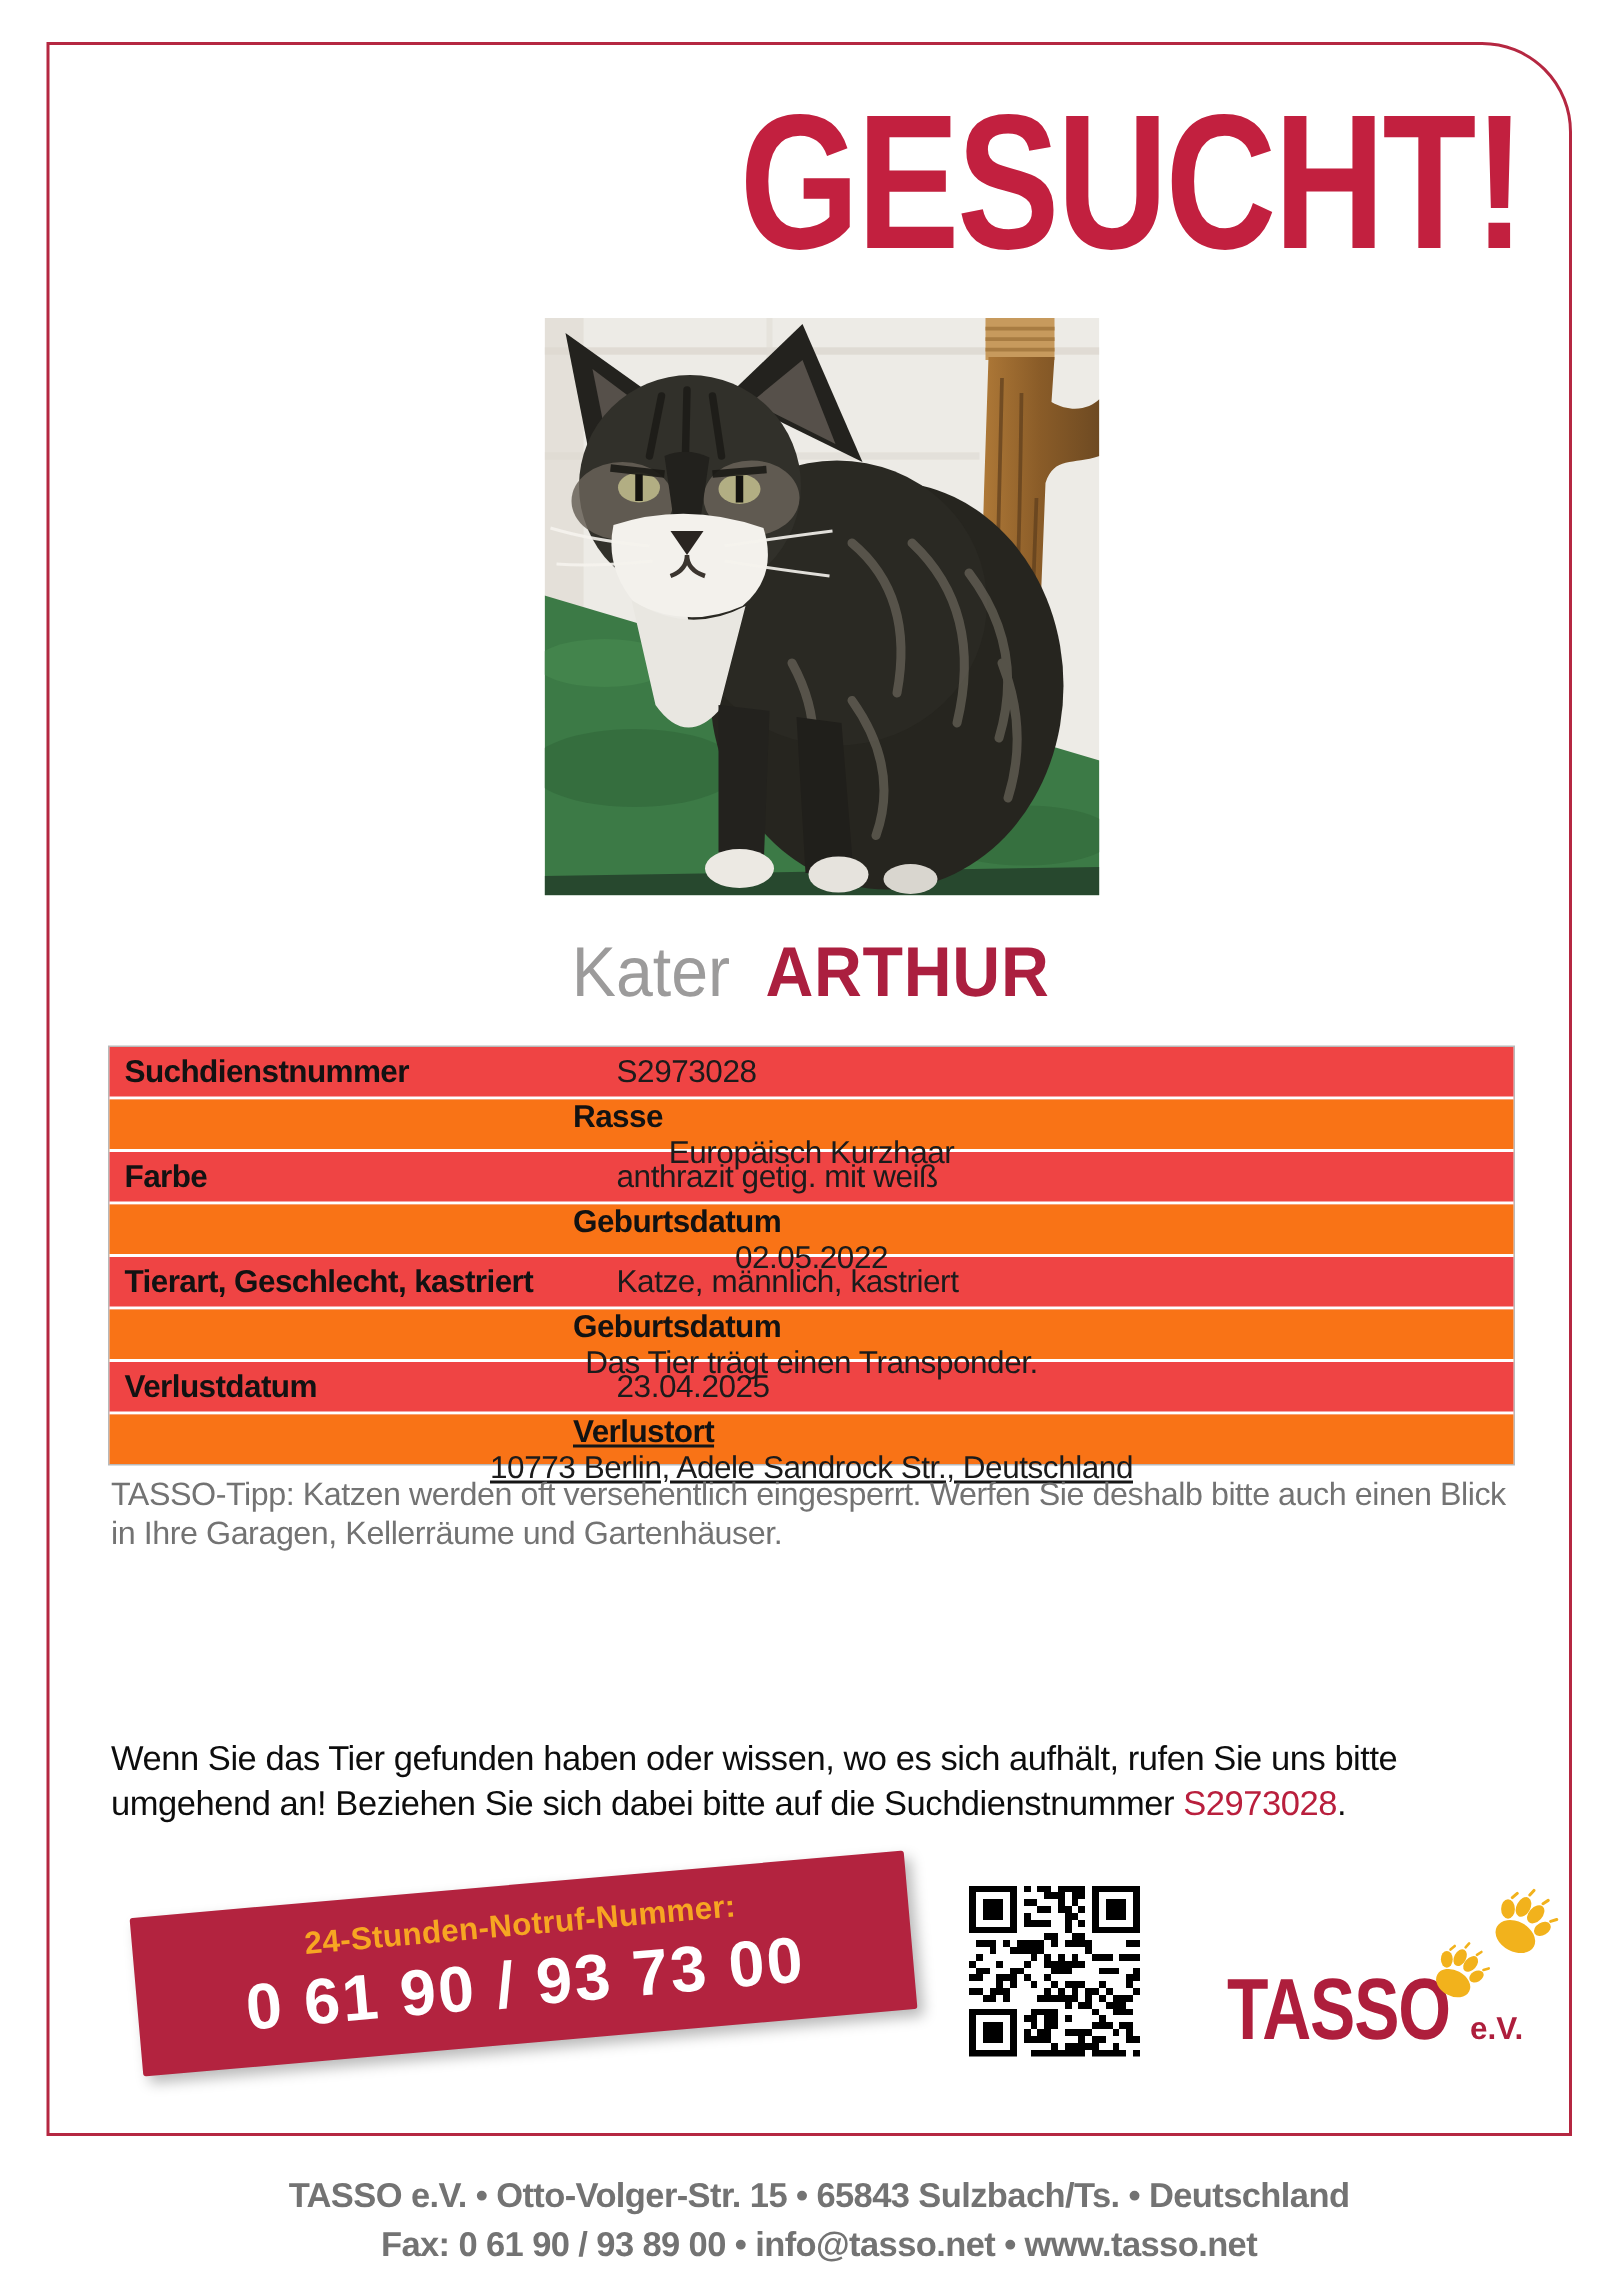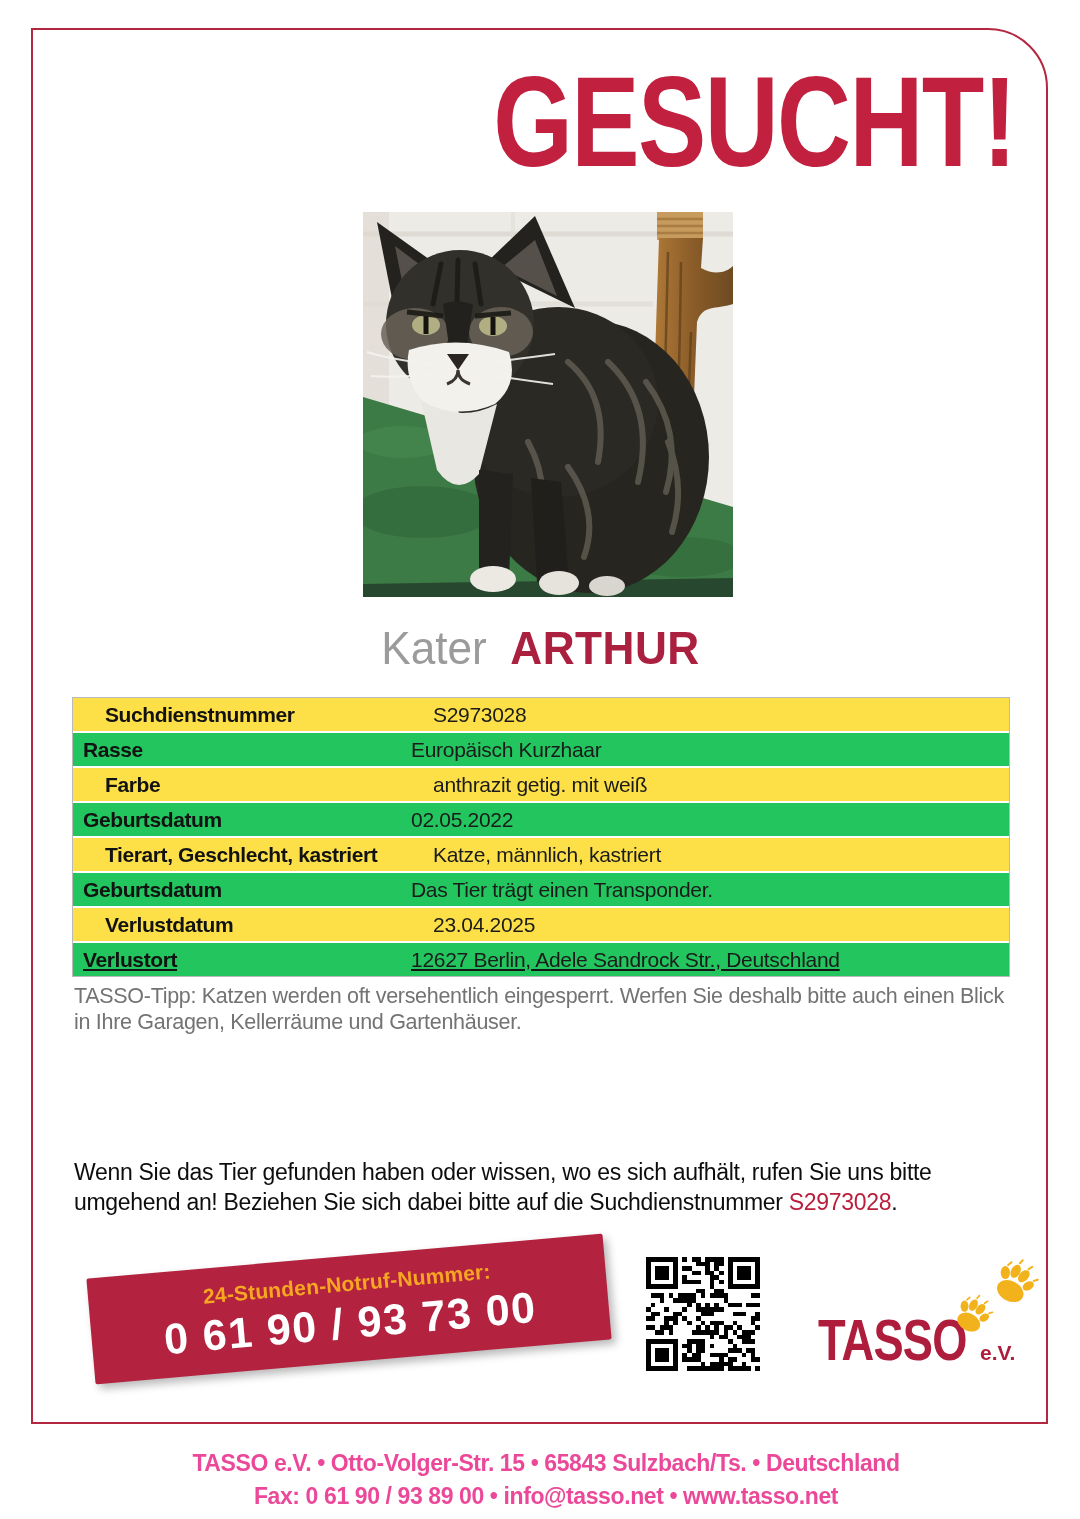--- a/index.html
+++ b/index.html
@@ -24,22 +24,22 @@
   .pet-title .inner{display:inline-block;transform:scaleX(0.94);transform-origin:center;font-size:47px;}
   .pet-title .prefix{color:#9c9b9b;font-weight:400;}
   .pet-title .name{color:#ab1f3f;font-weight:700;margin-left:12px;letter-spacing:0.5px;}
   
   .info-table{
     position:absolute;left:72px;top:697px;width:936px;
     border:1px solid #b9b9b9;border-collapse:separate;
   }
   .row{display:flex;height:33px;align-items:center;border-bottom:2px solid #ffffff;}
   .row:last-child{border-bottom:none;text-decoration:underline;}
-  .row.gray{background:#fde047;padding-left:22px;}
-  .row.white{background:#22c55e;}
+  .row.gray{background:#ef4444;}
+  .row.white{background:#f97316;flex-direction:column;}
   .row .lbl{width:328px;padding-left:10px;font-weight:700;font-size:21px;letter-spacing:-0.4px;color:#121212;}
   .row .val{flex:1;font-size:21px;letter-spacing:-0.3px;color:#1b1b1b;}
   
   .tip{position:absolute;left:74px;top:983px;width:938px;font-size:21.5px;line-height:1.22;letter-spacing:-0.3px;color:#737373;}
   
   .appeal{position:absolute;left:74px;top:1158px;width:940px;font-size:23px;font-weight:400;line-height:1.3;letter-spacing:-0.3px;color:#0d0d0d;}
   .appeal .num{color:#b91f3d;}
   
   .banner{
     position:absolute;left:90px;top:1256px;width:518px;height:106px;background:#b3233f;
@@ -53,21 +53,21 @@
   .qr{position:absolute;left:646px;top:1257px;width:114px;height:114px;background:#ffffff;}
   
   .logo{position:absolute;left:818px;top:1248px;width:230px;height:135px;}
   .logo .tasso{
     position:absolute;left:0px;top:58px;font-size:58px;font-weight:700;color:#ae1e3c;
     transform:scaleX(0.78);transform-origin:left center;letter-spacing:-1px;white-space:nowrap;
   }
   .logo .ev{position:absolute;left:162px;top:93px;font-size:21px;font-weight:700;color:#ae1e3c;}
   .logo .paws{position:absolute;left:122px;top:2px;}
   
-  .footer{position:absolute;left:12px;right:0;top:1447px;text-align:center;font-weight:700;font-size:23px;line-height:1.45;letter-spacing:-0.4px;color:#ec4899;}
+  .footer{position:absolute;left:12px;right:0;top:1447px;text-align:center;font-weight:700;font-size:23px;line-height:1.45;letter-spacing:-0.4px;color:#737373;}
 </style>
 </head>
 <body>
 
 <div class="page">
 
   <div class="frame"></div>
 
   <div class="headline">
     <span>GESUCHT!</span>
@@ -192,21 +192,21 @@
     <div class="row white">
       <div class="lbl">Geburtsdatum</div>
       <div class="val">Das Tier trägt einen Transponder.</div>
     </div>
     <div class="row gray">
       <div class="lbl">Verlustdatum</div>
       <div class="val">23.04.2025</div>
     </div>
     <div class="row white">
       <div class="lbl">Verlustort</div>
-      <div class="val">12627 Berlin, Adele Sandrock Str., Deutschland</div>
+      <div class="val">10773 Berlin, Adele Sandrock Str., Deutschland</div>
     </div>
   </div>
 
   <div class="tip">TASSO-Tipp: Katzen werden oft versehentlich eingesperrt. Werfen Sie deshalb bitte auch einen Blick in Ihre Garagen, Kellerräume und Gartenhäuser.</div>
 
   <div class="appeal"><span>Wenn Sie das Tier gefunden haben oder wissen, wo es sich aufhält, rufen Sie uns bitte umgehend an! Beziehen Sie sich dabei bitte auf die Suchdienstnummer </span><span class="num">S2973028</span><span>.</span></div>
 
   <div class="banner">
     <div class="hl-label">24-Stunden-Notruf-Nummer:</div>
     <div class="hl-number">0 61 90 / 93 73 00</div>

